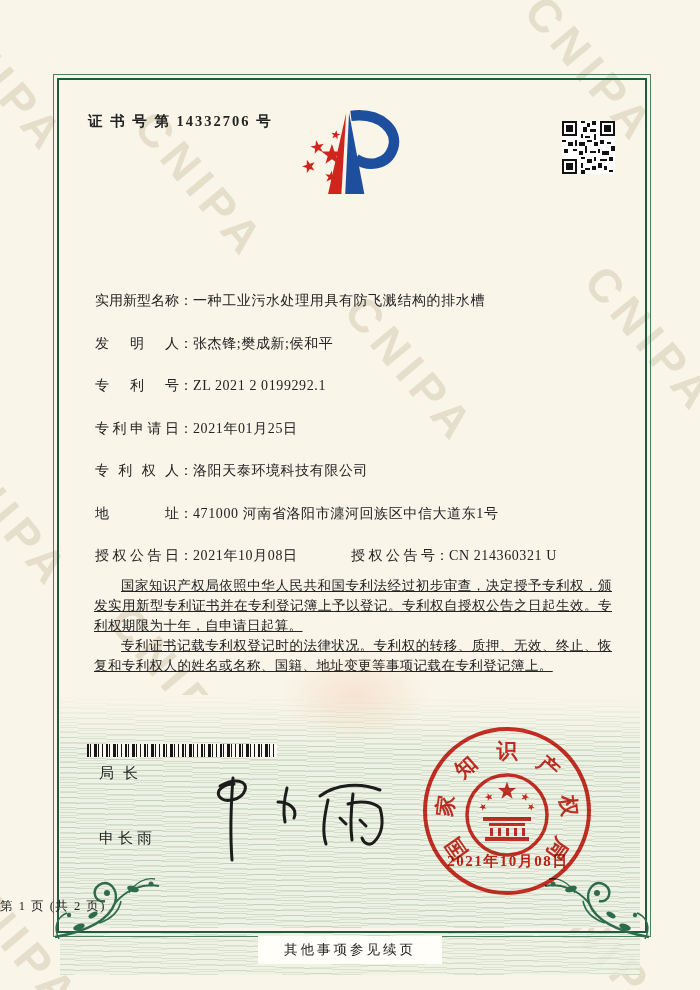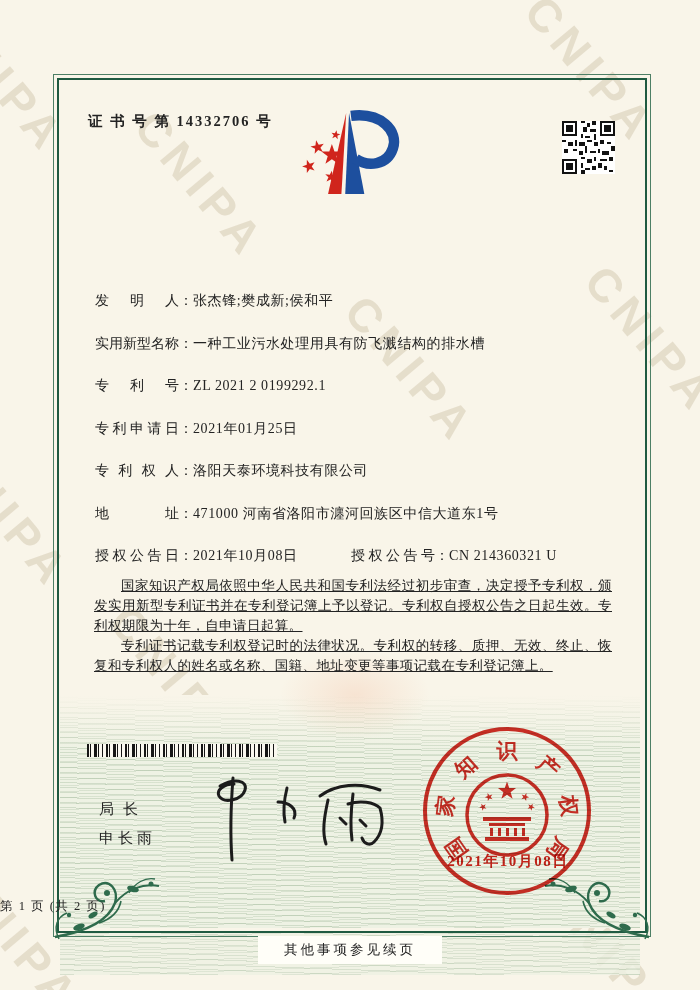--- a/index.html
+++ b/index.html
@@ -45,21 +45,21 @@
   #body-text{position:absolute;left:94px;top:576px;width:518px;z-index:3;
              font-size:13.5px;line-height:20px;text-align:justify;letter-spacing:.4px;text-decoration:underline;}
   #body-text p{margin:0;text-indent:2em;}
   
   #barcode{position:absolute;left:87px;top:744px;width:190px;height:13px;z-index:3;
     background-color:#faf8f0;
     background-image:repeating-linear-gradient(90deg,
       #161616 0 2px, transparent 2px 3px, #161616 3px 4px, transparent 4px 7px,
       #161616 7px 10px, transparent 10px 11px, #161616 11px 12px, transparent 12px 15px,
       #161616 15px 16px, transparent 16px 19px);}
-  #sig-title{position:absolute;left:99px;top:800px;font-size:15px;letter-spacing:9px;
+  #sig-title{position:absolute;left:99px;top:764px;font-size:15px;letter-spacing:9px;
              font-family:Liberation Serif, serif;z-index:3;}
   #sig-name{position:absolute;left:99px;top:829px;font-size:15px;letter-spacing:4px;
             font-family:"Liberation Sans","DejaVu Sans",sans-serif;z-index:3;}
   #sig-script{position:absolute;left:190px;top:772px;width:215px;height:95px;z-index:3;}
   
   #seal{position:absolute;left:421px;top:725px;width:172px;height:172px;z-index:3;
         mix-blend-mode:multiply;opacity:.95;}
   #seal-date{position:absolute;left:418px;top:852px;width:180px;text-align:center;z-index:4;
              font-size:15px;font-weight:700;color:#d0251c;letter-spacing:1.5px;
              mix-blend-mode:multiply;}
@@ -189,24 +189,24 @@
         <rect x="17" y="20" width="2" height="2"></rect>
       <rect x="20" y="21" width="1" height="2"></rect>
         <rect x="22" y="23" width="2" height="1"></rect>
         <rect x="9" y="23" width="2" height="2"></rect>
     </g>
   </svg>
 
 
   <div id="fields">
     <div class="frow">
+      <span class="flabel">实用新型名称</span><span class="fcolon">：</span><span class="fvalue">一种工业污水处理用具有防飞溅结构的排水槽</span>
+    </div>
+    <div class="frow">
       <span class="flabel">发明人</span><span class="fcolon">：</span><span class="fvalue">张杰锋;樊成新;侯和平</span>
-    </div>
-    <div class="frow">
-      <span class="flabel">实用新型名称</span><span class="fcolon">：</span><span class="fvalue">一种工业污水处理用具有防飞溅结构的排水槽</span>
     </div>
     <div class="frow">
       <span class="flabel">专利号</span><span class="fcolon">：</span><span class="fvalue">ZL 2021 2 0199292.1</span>
     </div>
     <div class="frow">
       <span class="flabel">专利申请日</span><span class="fcolon">：</span><span class="fvalue">2021年01月25日</span>
     </div>
     <div class="frow">
       <span class="flabel">专利权人</span><span class="fcolon">：</span><span class="fvalue">洛阳天泰环境科技有限公司</span>
     </div>

